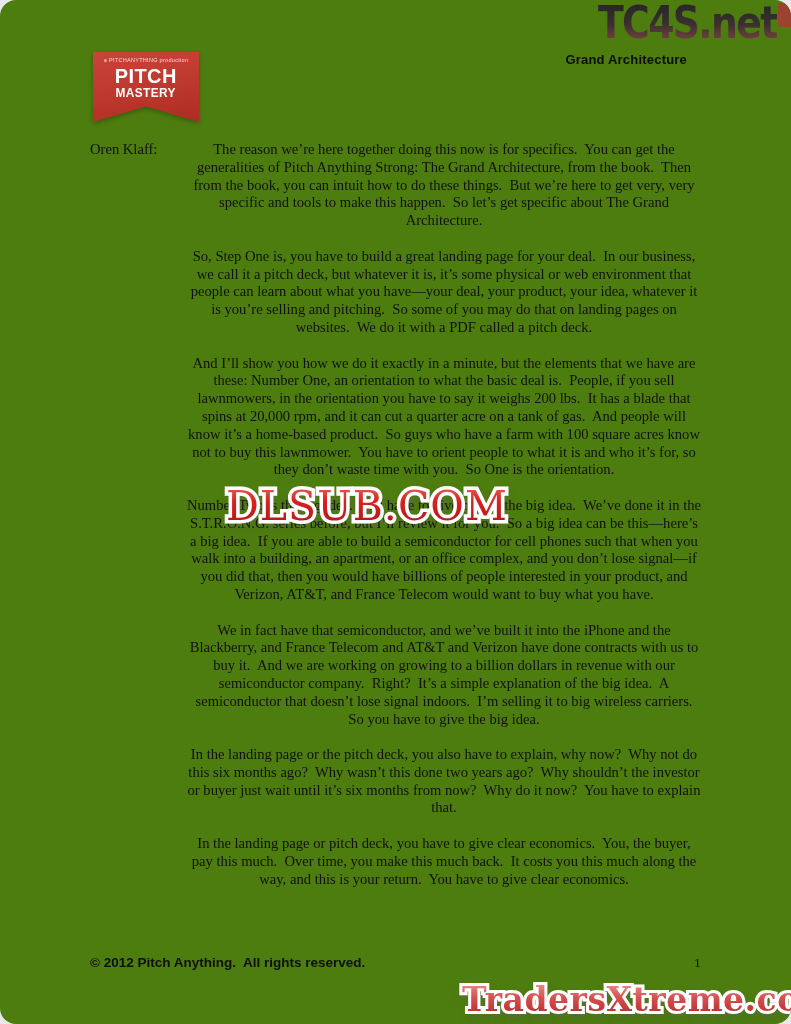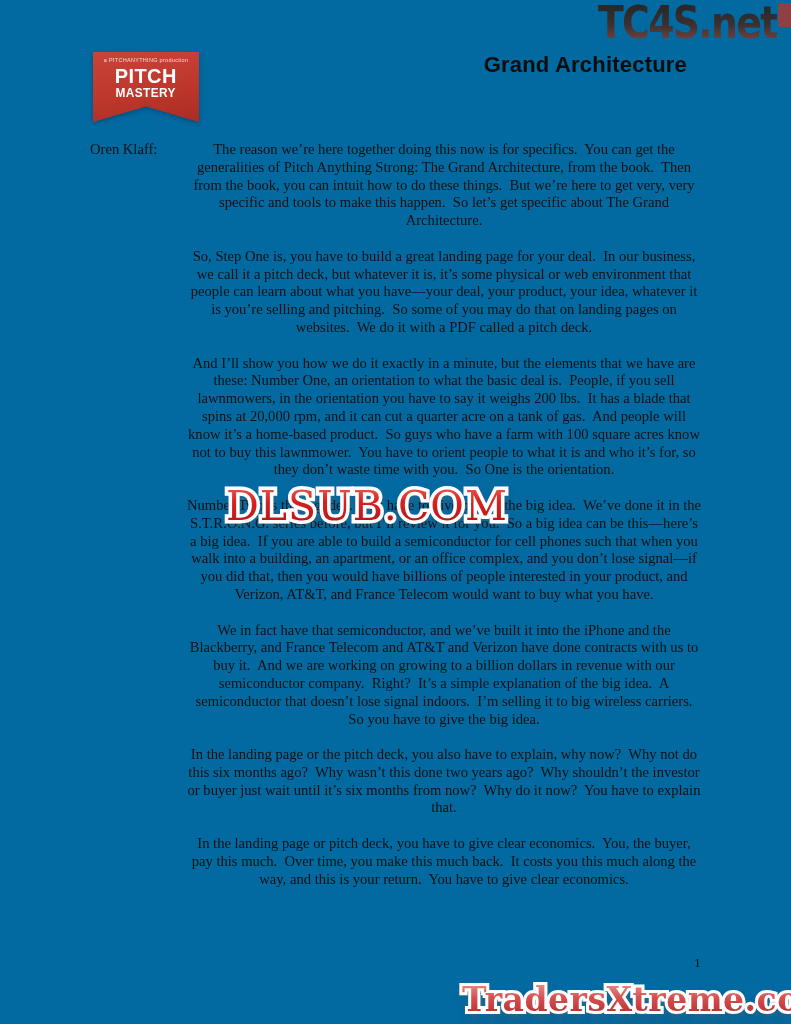--- a/index.html
+++ b/index.html
@@ -1,38 +1,38 @@
 <!DOCTYPE html>
 <html><head>
 <meta charset="utf-8">
 <style>
   html,body { margin:0; padding:0; background:#e8e8e8; }
   .page {
     position:relative; width:791px; height:1024px; margin:0 auto;
-    background:#0369a1; overflow:hidden;
-    font-family:"Liberation Serif", serif; color:#111;
+    background:#4d7c0f; overflow:hidden;
+    font-family:"Liberation Serif", serif; color:#111;border-radius:16px;
   }
 
   
   .tc4s-logo {
     position:absolute; top:0px; right:14px;
     font-family:"DejaVu Sans", sans-serif; font-weight:bold;
     font-size:45px; letter-spacing:-2px; line-height:1;
     transform:scaleX(.84); transform-origin:right top;
     background:linear-gradient(180deg,#262626 8%, #3c3030 55%, #7c4541 96%);
     -webkit-background-clip:text; background-clip:text; color:transparent;
   }
   .corner-red-mark {
     position:absolute; top:3px; right:0; width:13px; height:24px;
     background:#a83a34; border-radius:3px 0 0 3px; opacity:.85;
   }
   .page-subtitle {
     position:absolute; top:52px; right:104px;
     font-family:"Liberation Sans", sans-serif; font-weight:bold;
-    font-size:22px; color:#0d0d0d; letter-spacing:.2px;
+    font-size:13px; color:#0d0d0d; letter-spacing:.2px;
   }
 
   
   .badge {
     position:absolute; left:93px; top:52px; width:106px; height:70px;
     filter:drop-shadow(0 2px 2px rgba(0,0,0,.25));
   }
   .badge-shape {
     width:100%; height:100%;
     background:linear-gradient(170deg,#c8453a 0%, #bd372c 55%, #ab2d23 100%);
@@ -129,20 +129,21 @@
       <p class="para">In the landing page or the pitch deck, you also have to explain, why now?  Why not do this six months ago?  Why wasn’t this done two years ago?  Why shouldn’t the investor or buyer just wait until it’s six months from now?  Why do it now?  You have to explain that.</p>
       <p class="para">In the landing page or pitch deck, you have to give clear economics.  You, the buyer, pay this much.  Over time, you make this much back.  It costs you this much along the way, and this is your return.  You have to give clear economics.</p>
     </div>
   </div>
 
   <div class="wm wm-dlsub">
     <span class="back">DLSUB.COM</span>
     <span class="front">DLSUB.COM</span>
   </div>
 
+  <div class="footer-copy">© 2012 Pitch Anything.  All rights reserved.</div>
   <div class="page-num">1</div>
 
   <div class="wm wm-traders">
     <span class="back">TradersXtreme.com</span>
     <span class="front">TradersXtreme.com</span>
   </div>
 
 </div>
 
 </body></html>

